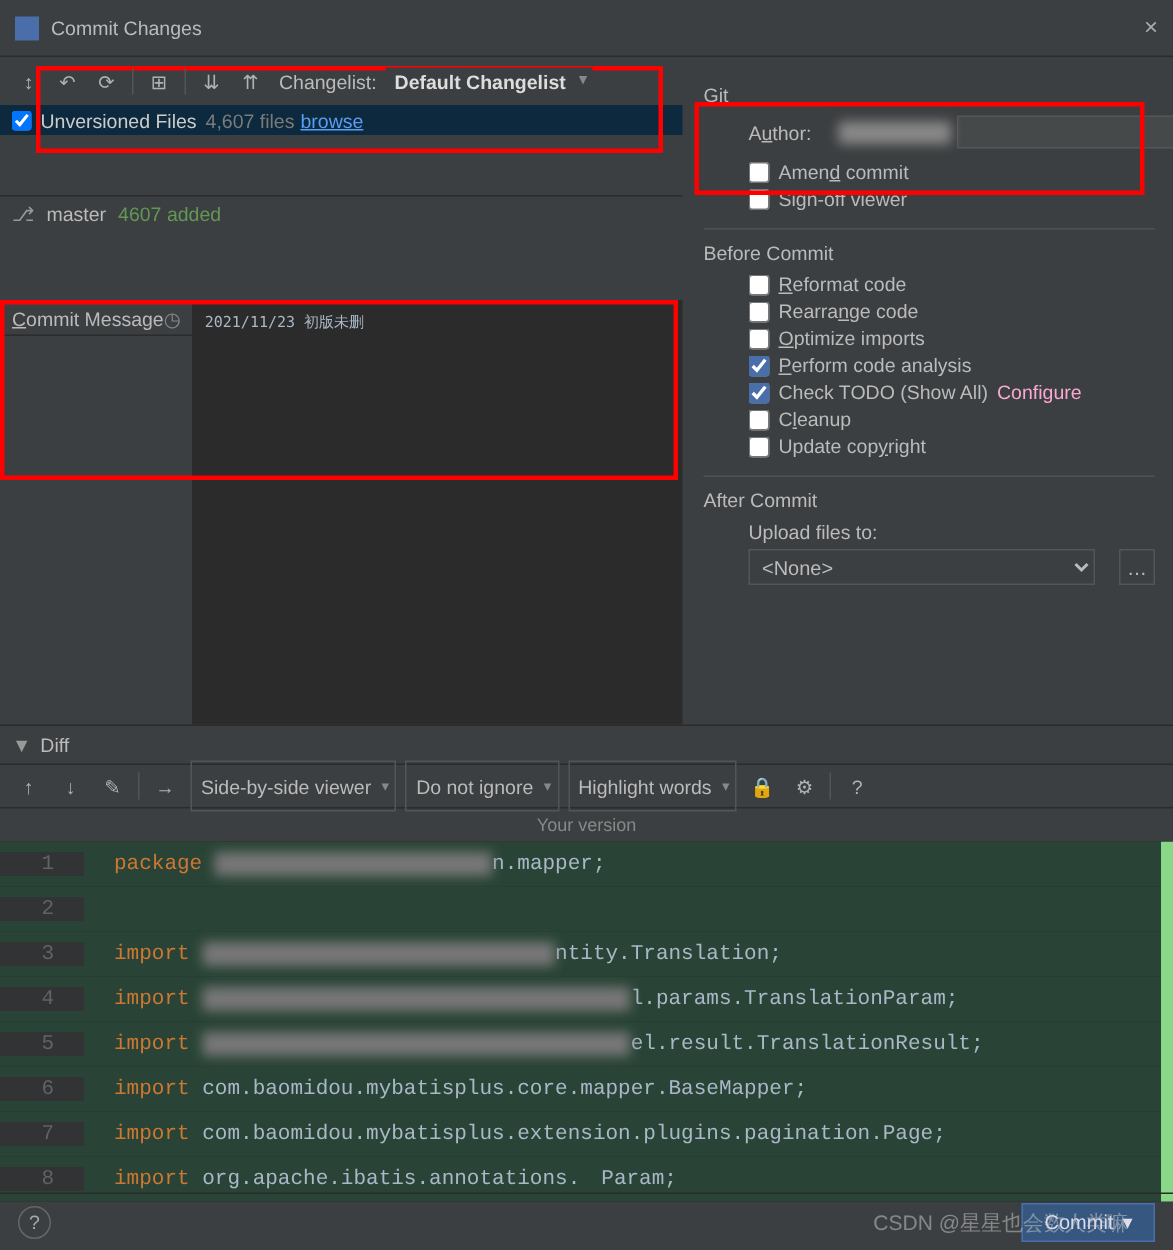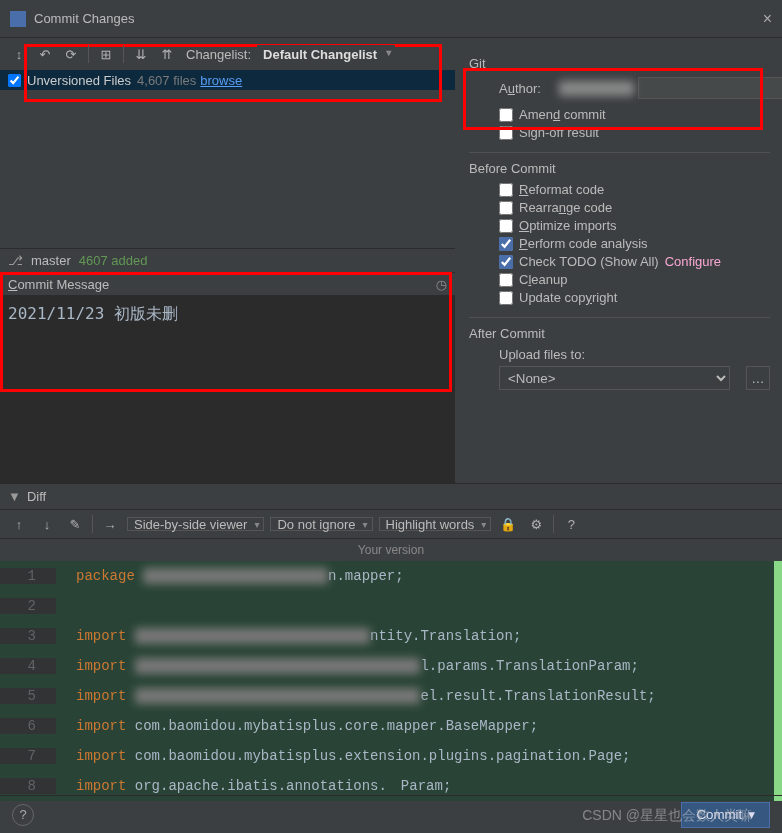--- a/index.html
+++ b/index.html
@@ -21,46 +21,46 @@
 .filelist { flex: 1; background: #3c3f41; }
 .filerow { background: #0d293e; height: 20px; display: flex; align-items: center; padding: 0 8px; }
 .filerow .chk { margin-right: 6px; }
 .filerow .fname { color: #cccccc; }
 .filerow .fcount { color: #7a7a7a; margin-left: 6px; }
 .filerow .browse { color: #589df6; text-decoration: underline; margin-left: 4px; cursor: pointer; }
 .branchbar { height: 24px; display: flex; align-items: center; padding: 0 8px; gap: 8px; border-top: 1px solid #2b2b2b; }
 .branchbar .bicon { color: #999; }
 .branchbar .bname { color: #bbbbbb; }
 .branchbar .added { color: #629755; }
-.commitmsg { display: flex; flex-direction: column; height: 211px; }
+.commitmsg { display: flex; flex-direction: row; height: 283px; margin-top: 46px; }
 .commitmsg .hdr { height: 24px; display: flex; align-items: center; padding: 0 8px; border-top: 1px solid #2b2b2b; border-bottom: 1px solid #2b2b2b; }
 .commitmsg .hdr .label { flex: 1; }
 .commitmsg .hdr .label u { text-decoration: underline; }
 .commitmsg .hdr .clock { color: #888; }
-.commitmsg textarea { flex: 1; background: #2b2b2b; border: none; color: #a9b7c6; padding: 8px; font-family: Consolas, monospace; font-size: 16px; resize: none; outline: none; }
+.commitmsg textarea { flex: 1; background: #2b2b2b; border: none; color: #a9b7c6; padding: 8px; font-family: Consolas, monospace; font-size: 10px; resize: none; outline: none; }
 .section-title { color: #bbbbbb; margin-bottom: 6px; }
 .form-row { display: flex; align-items: center; margin-bottom: 8px; }
 .form-row label { min-width: 60px; }
 .form-row label u { text-decoration: underline; }
 .form-row input[type=text] { flex: 1; background: #45494a; border: 1px solid #555; color: #bbb; height: 22px; padding: 0 4px; }
 .blur { filter: blur(4px); background: #888; color: transparent; border-radius: 2px; padding: 0 18px; }
 .chkrow { display: flex; align-items: center; margin: 3px 0; padding-left: 30px; gap: 6px; }
 .chkrow input[type=checkbox] { width: 14px; height: 14px; border-radius: 2px; cursor: pointer; accent-color: #4a6ea9; }
 .chkrow span u { text-decoration: underline; }
 .chkrow .link { color: #f9a8d4; cursor: pointer; }
 .sep-h { height: 1px; background: #515151; margin: 12px 0 8px 0; }
 .upload-lbl { padding-left: 30px; margin: 4px 0; }
 .upload-row { display: flex; gap: 16px; padding-left: 30px; margin-bottom: 6px; }
 .upload-row select { flex: 1; background: #3c3f41; color: #bbb; border: 1px solid #555; height: 24px; padding: 0 4px; }
 .upload-row button { width: 24px; background: #3c3f41; color: #bbb; border: 1px solid #555; cursor: pointer; }
 .diffbar { height: 26px; display: flex; align-items: center; padding: 0 8px; border-top: 1px solid #2b2b2b; }
 .diffbar .caret { color: #999; margin-right: 6px; }
 .difftool { height: 30px; display: flex; align-items: center; padding: 0 8px; gap: 6px; border-top: 1px solid #2b2b2b; border-bottom: 1px solid #2b2b2b; }
 .difftool .btn { width: 22px; height: 22px; display: flex; align-items: center; justify-content: center; color: #afb1b3; cursor: pointer; }
-.difftool .dd { background: transparent; color: #bbb; border: 1px solid #555; height: 14px; padding: 0 16px 0 6px; position: relative; display: inline-flex; align-items: center; cursor: pointer; }
+.difftool .dd { background: transparent; color: #bbb; border: 1px solid #555; height: 34px; padding: 0 16px 0 6px; position: relative; display: inline-flex; align-items: center; cursor: pointer; }
 .difftool .dd::after { content: '▾'; position: absolute; right: 4px; font-size: 10px; color: #888; }
 .versionlbl { padding: 4px 8px; color: #888; font-size: 12px; text-align: center; }
 .code { background: #2b2b2b; font-family: Consolas, "Courier New", monospace; font-size: 14px; position: relative; overflow: hidden; }
 .codelines { padding-left: 0; position: relative; }
 .codeline { display: flex; height: 30px; align-items: center; background: #294436; }
 .codeline .ln { width: 56px; text-align: right; padding-right: 20px; color: #606366; background: #313335; }
 .codeline .txt { padding-left: 20px; white-space: pre; }
 .kw { color: #cc7832; }
 .pkg { color: #a9b7c6; }
 .cls { color: #a9b7c6; }
@@ -127,21 +127,21 @@
       <label>A<u>u</u>thor:</label>
       <span class="blur">hidden</span>
       <input type="text" style="flex: 0 0 40px; margin-left: 4px;" value="">
     </div>
     <div class="chkrow">
         <input type="checkbox" style="">
         <span>Amen<u>d</u> commit</span>
       </div>
     <div class="chkrow">
         <input type="checkbox" style="">
-        <span>Sign-off result</span>
+        <span>Sign-off viewer</span>
       </div>
     <div class="sep-h"></div>
     <div class="section-title">Before Commit</div>
     <div class="chkrow">
         <input type="checkbox" style="">
         <span><u>R</u>eformat code</span>
       </div>
     <div class="chkrow">
         <input type="checkbox" style="">
         <span>Rearra<u>n</u>ge code</span>

